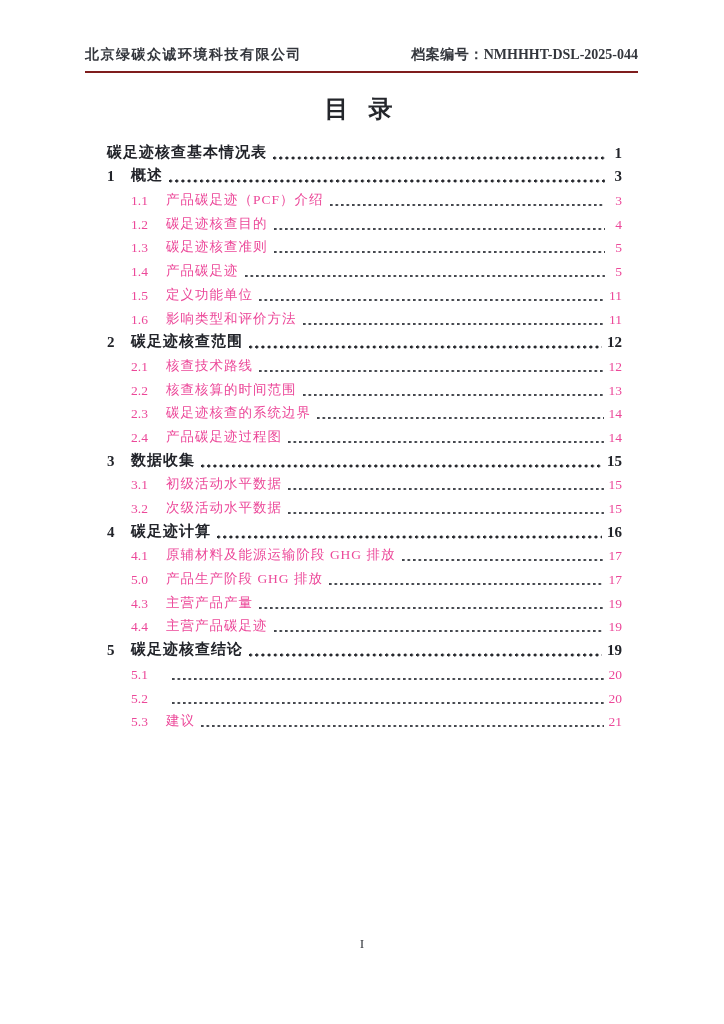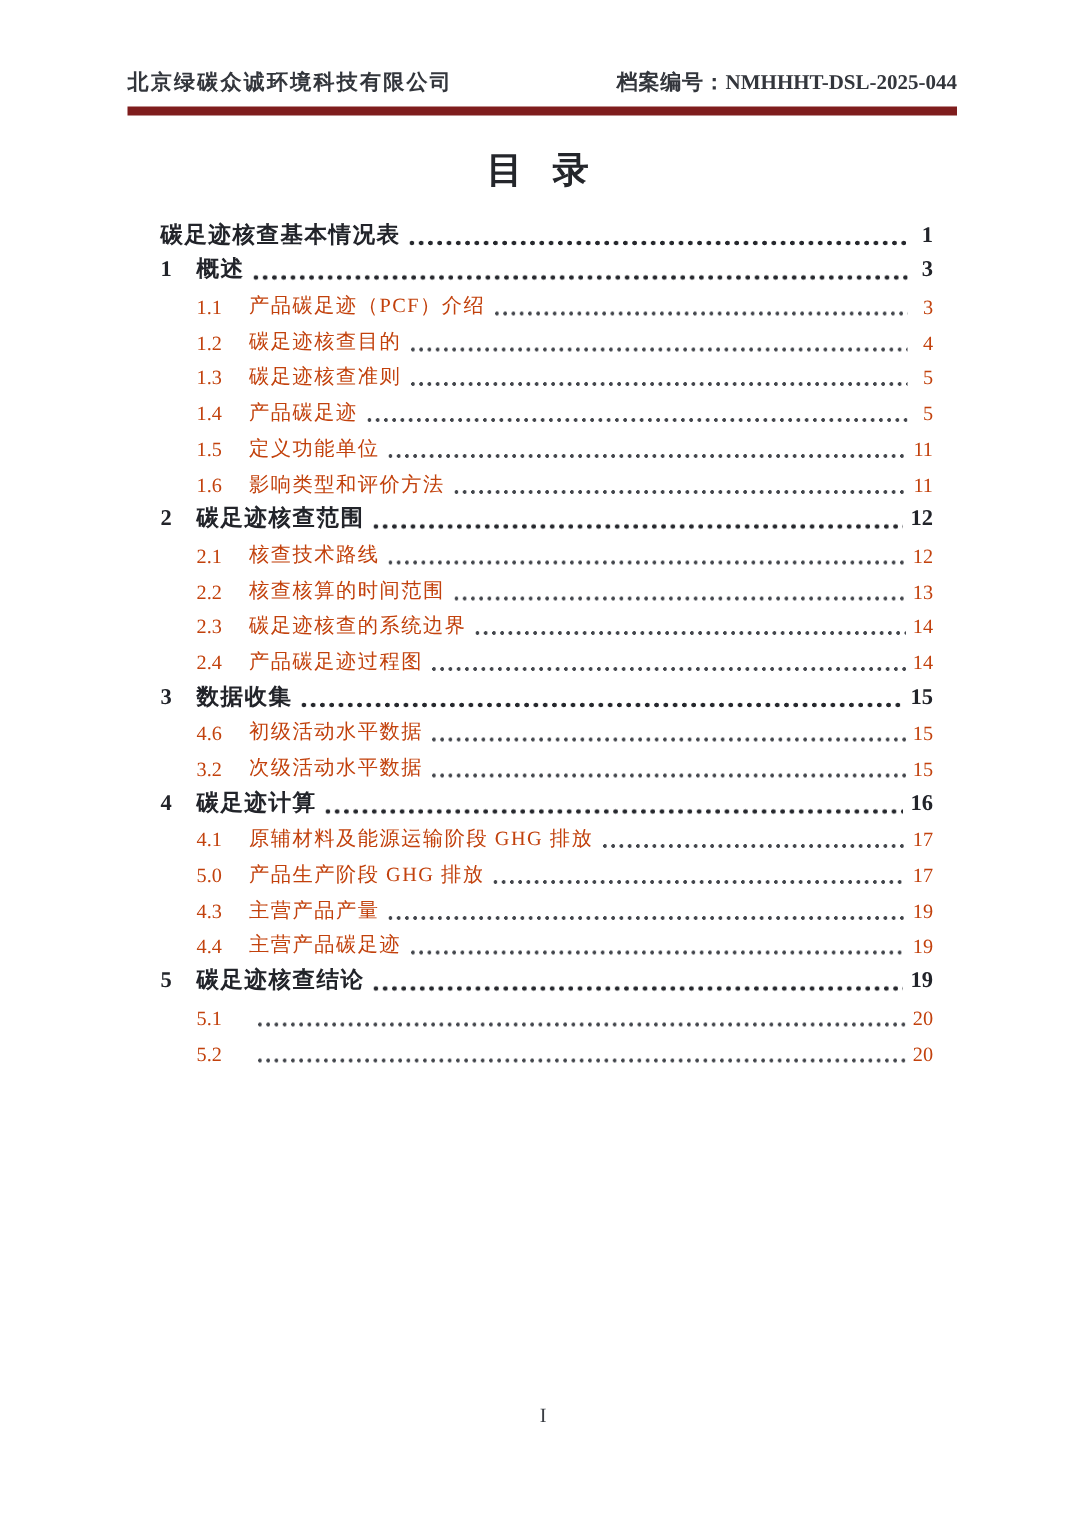--- a/index.html
+++ b/index.html
@@ -7,42 +7,42 @@
     width: 724px; height: 1024px; overflow: hidden; position: relative;
     font-family: "Liberation Serif", "DejaVu Serif", serif;
     color: #2f3237;
   }
   .page { position: absolute; inset: 0; background: #ffffff; }
 
   
   .header {
     margin: 46px 86px 0 85px;
     padding-bottom: 7px;
-    border-bottom: 6px solid #7f1d1d;
+    border-bottom: 2px solid #7f1d1d;
     display: flex; justify-content: space-between; align-items: flex-end;
     font-size: 14px; font-weight: bold; color: #33363c;
   }
   .company { letter-spacing: 1.5px; }
   .archive { letter-spacing: 0.5px; }
   .archive-code { letter-spacing: 0; }
 
   
   .title {
     margin: 20px 0 14px 0;
     text-align: center;
     font-size: 24px; font-weight: bold; color: #24262b;
     letter-spacing: 7px;
   }
 
   
   .toc { margin: 16px 102px 0 107px; }
   .toc-row {
     display: flex; align-items: flex-end;
     height: 23.7px; padding-bottom: 3px; box-sizing: border-box;
-    font-size: 13.5px; color: #c2410c;
+    font-size: 13.5px; color: #ec4899;
   }
   .toc-row.bold { font-weight: bold; font-size: 15px; color: #22242a; }
   .toc-num { flex: none; letter-spacing: 0; }
   .lvl1 .toc-num { width: 24px; }
   .lvl2 { padding-left: 24px; }
   .lvl2 .toc-num { width: 35px; }
   .toc-label { flex: none; letter-spacing: 1px; white-space: nowrap; }
   .toc-dots {
     flex: 1; height: 4px; margin: 0 5px 2px 6px;
     background-image: radial-gradient(circle at 1.3px 2px, #43464c 1.05px, rgba(0,0,0,0) 1.45px);
@@ -151,21 +151,21 @@
     <span class="toc-dots"></span>
     <span class="toc-page">14</span>
   </div>
       <div class="toc-row lvl1 bold">
     <span class="toc-num">3</span>
     <span class="toc-label">数据收集</span>
     <span class="toc-dots"></span>
     <span class="toc-page">15</span>
   </div>
       <div class="toc-row lvl2">
-    <span class="toc-num">4.6</span>
+    <span class="toc-num">3.1</span>
     <span class="toc-label">初级活动水平数据</span>
     <span class="toc-dots"></span>
     <span class="toc-page">15</span>
   </div>
       <div class="toc-row lvl2">
     <span class="toc-num">3.2</span>
     <span class="toc-label">次级活动水平数据</span>
     <span class="toc-dots"></span>
     <span class="toc-page">15</span>
   </div>
@@ -208,19 +208,25 @@
       <div class="toc-row lvl2">
     <span class="toc-num">5.1</span>
     <span class="toc-dots"></span>
     <span class="toc-page">20</span>
   </div>
       <div class="toc-row lvl2">
     <span class="toc-num">5.2</span>
     <span class="toc-dots"></span>
     <span class="toc-page">20</span>
   </div>
+      <div class="toc-row lvl2">
+    <span class="toc-num">5.3</span>
+    <span class="toc-label">建议</span>
+    <span class="toc-dots"></span>
+    <span class="toc-page">21</span>
+  </div>
     </div>
 
   <div class="footer">
     <span>I</span>
   </div>
 
 </div>
 
 </body></html>

